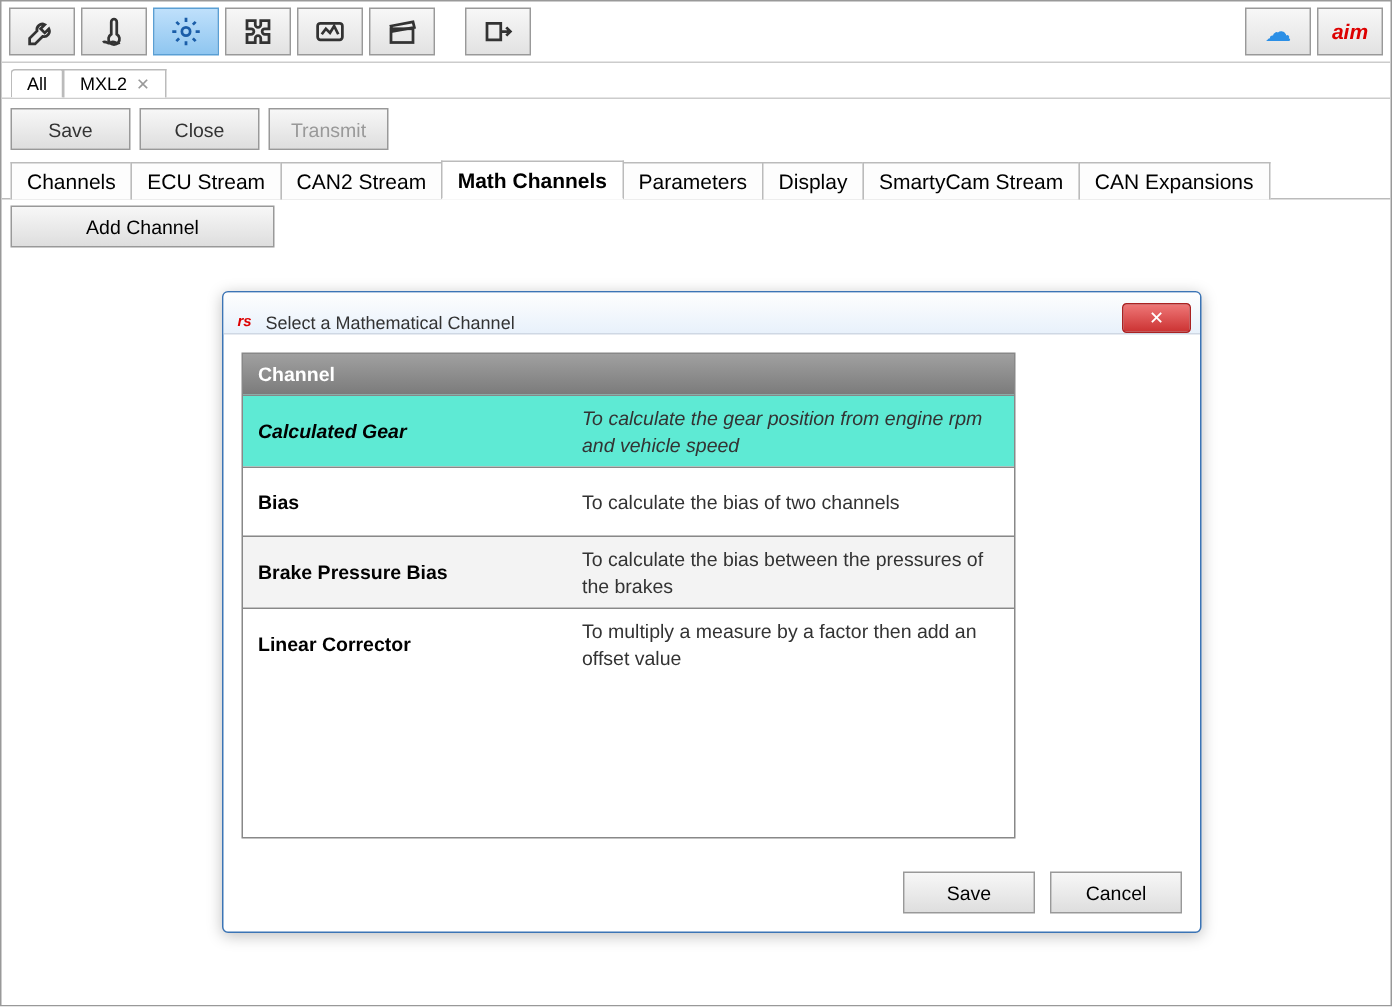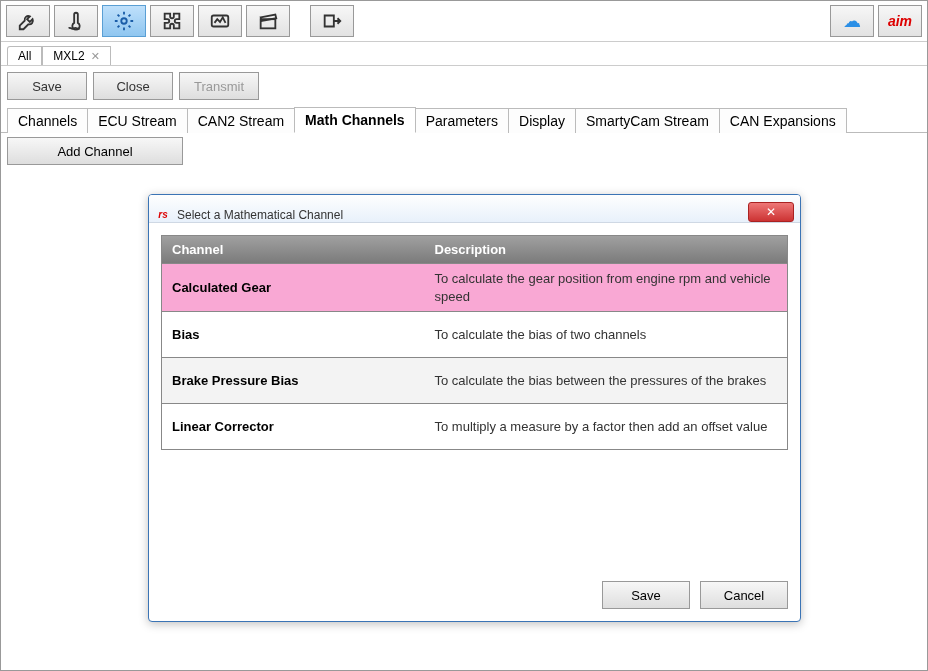--- a/index.html
+++ b/index.html
@@ -166,21 +166,21 @@
     border-radius: 3px;
     color: #fff;
     display: flex; align-items: center; justify-content: center;
     font-size: 12px;
     cursor: pointer;
   }
   .dlg-body {
     flex: 1;
     padding: 12px;
     display: flex;
-    flex-direction: column;
+    flex-direction: row;
   }
   .grid {
     border: 1px solid #888;
   }
   .grid-header {
     display: flex;
     background: linear-gradient(#a0a0a0,#7b7b7b);
     color: #fff;
     font-weight: bold;
     font-size: 13px;
@@ -189,21 +189,21 @@
   .col-desc { width: 58%; padding: 6px 10px; }
   .grid-body { }
   .grid-row {
     display: flex;
     border-top: 1px solid #888;
     min-height: 46px;
     align-items: center;
   }
   .grid-row .col-ch { font-weight: bold; }
   .grid-row .col-desc { color:#333; font-size:13px; line-height: 1.35; }
-  .grid-row.sel { background: #f9a8d4; }
+  .grid-row.sel { background: #5eead4; font-style: italic; }
   .grid-row:not(.sel):nth-child(odd) { background:#f3f3f3; }
   .grid-row:not(.sel):nth-child(even) { background:#fff; }
   .dlg-footer {
     display: flex;
     justify-content: flex-end;
     gap: 10px;
     padding: 10px 12px 12px 12px;
   }
   .dlgbtn {
     width: 88px;
@@ -307,21 +307,20 @@
       <span>Select a Mathematical Channel</span>
       <span class="spacer"></span>
       <div class="dlg-close">
         <span>✕</span>
       </div>
     </div>
     <div class="dlg-body">
       <div class="grid">
         <div class="grid-header">
           <div class="col-ch">Channel</div>
-          <div class="col-desc">Description</div>
         </div>
         <div class="grid-body">
           <div class="grid-row sel">
             <div class="col-ch">Calculated Gear</div>
             <div class="col-desc">To calculate the gear position from engine rpm and vehicle speed</div>
           </div>
           <div class="grid-row">
             <div class="col-ch">Bias</div>
             <div class="col-desc">To calculate the bias of two channels</div>
           </div>

